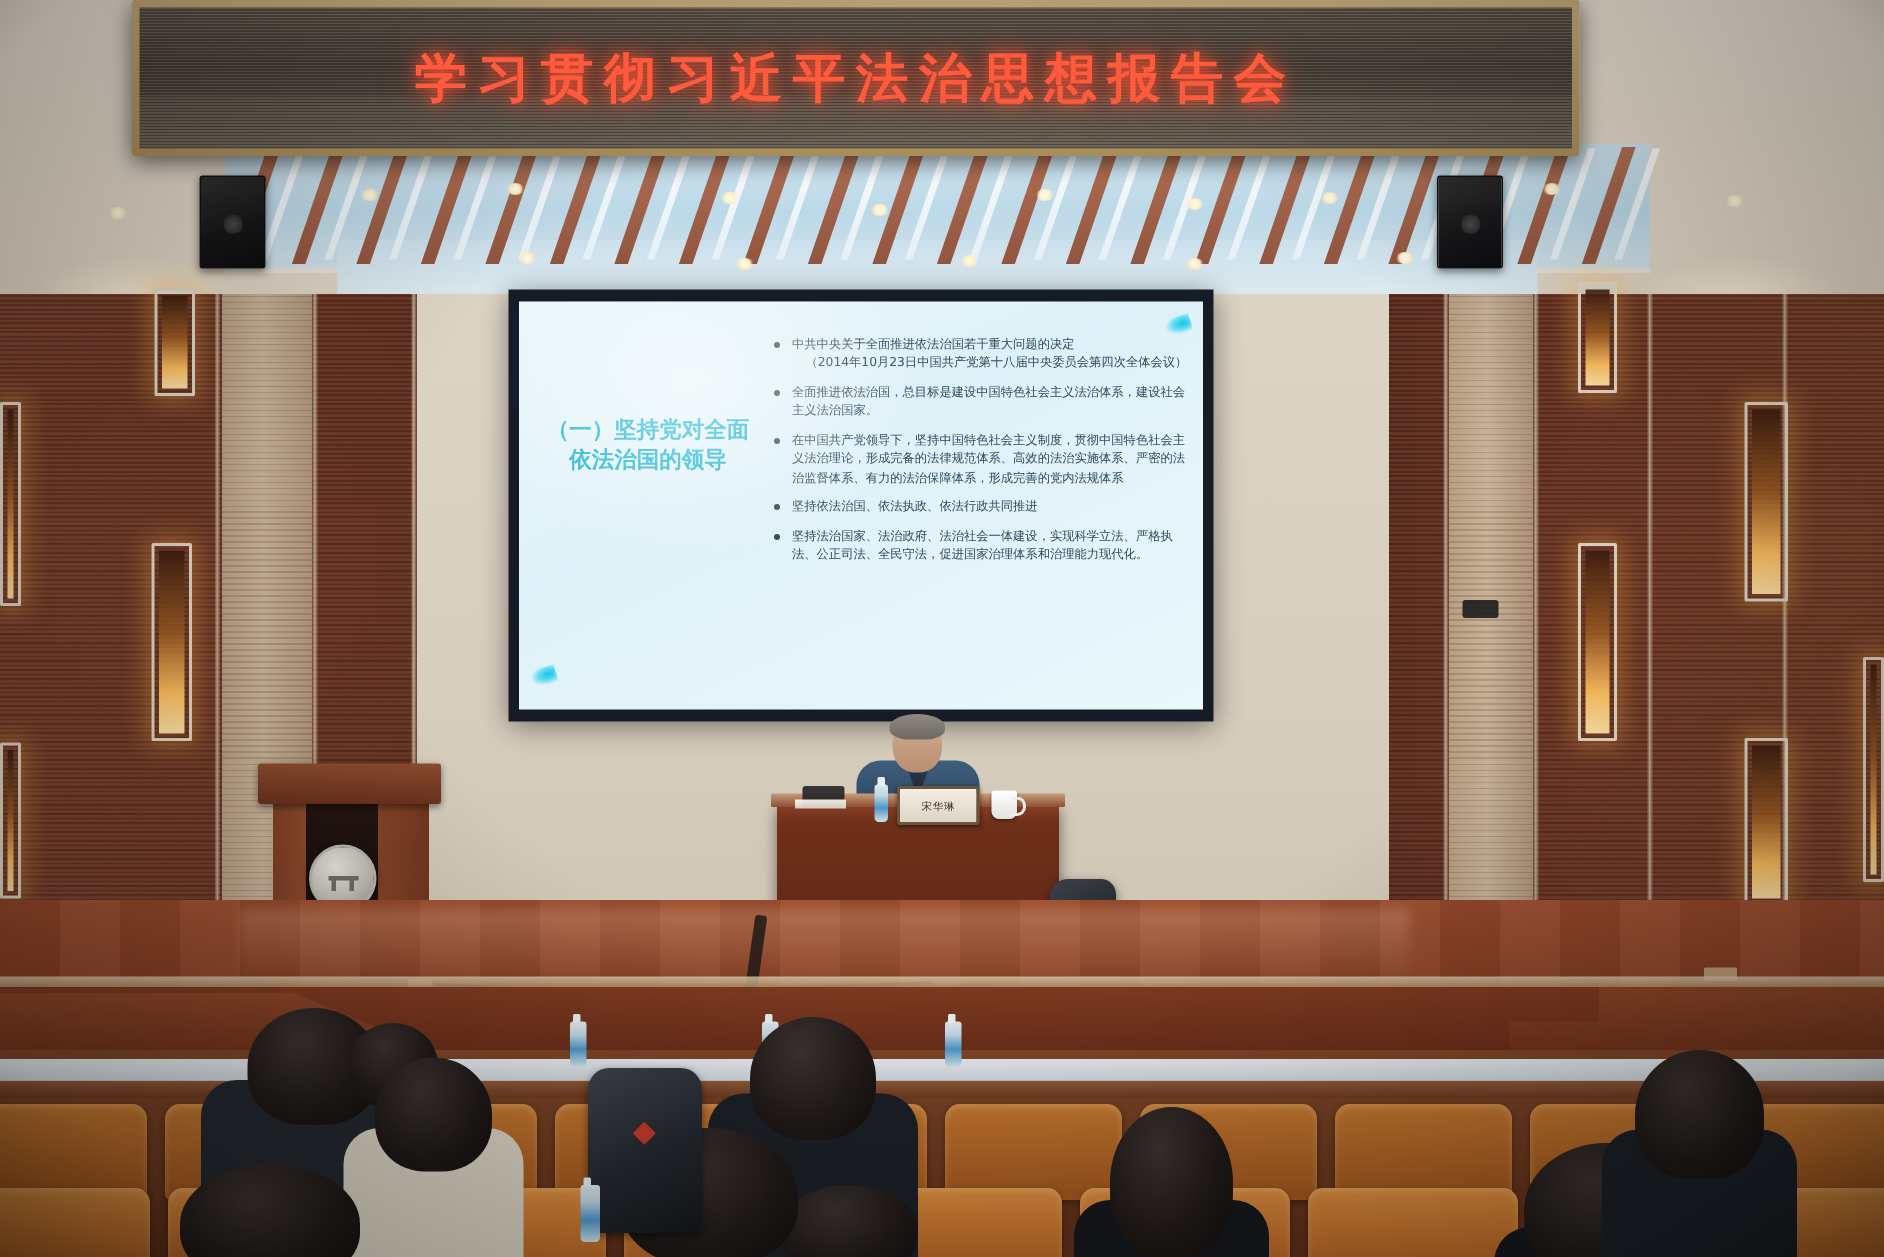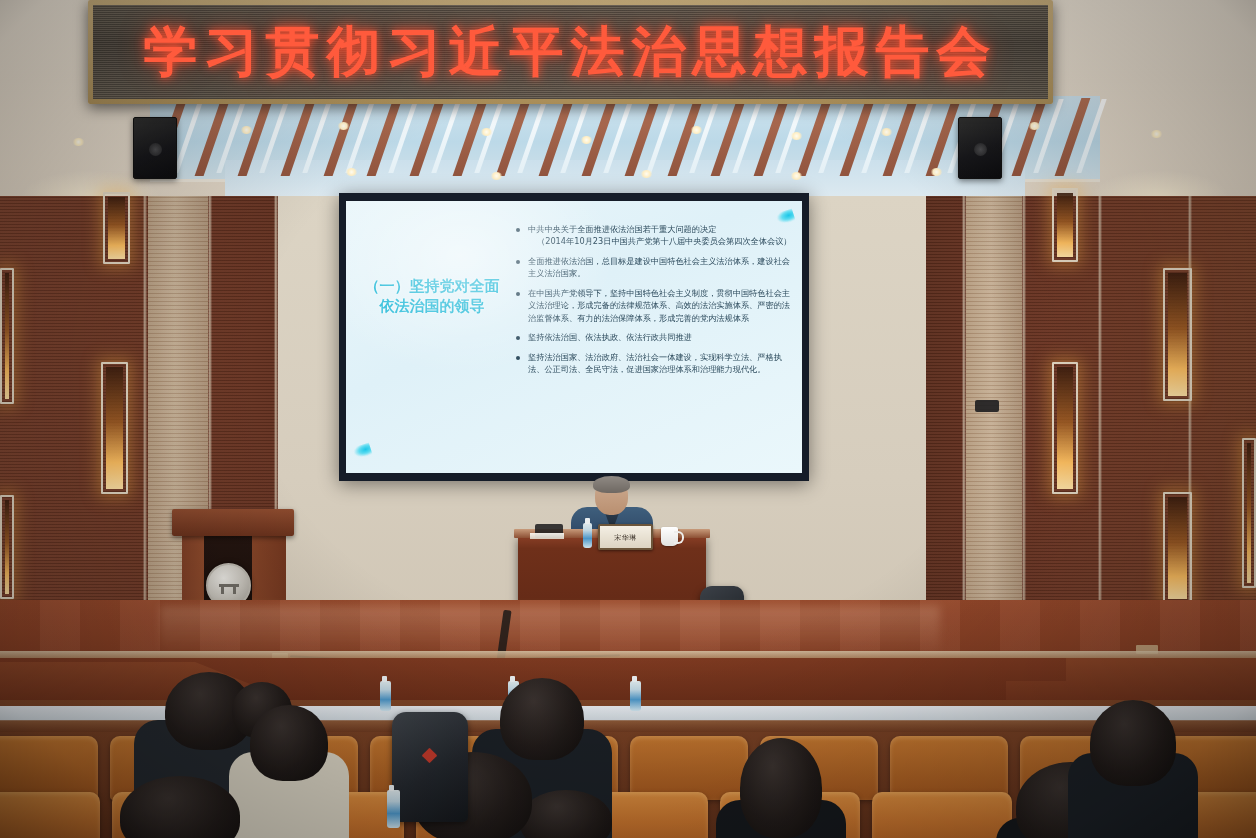--- a/index.html
+++ b/index.html
@@ -70,21 +70,21 @@
     display:flex; align-items:center; justify-content:center;
     position:relative; overflow:hidden;
   }
   .banner-screen::before{
     content:""; position:absolute; inset:0;
     background:repeating-linear-gradient(0deg,rgba(0,0,0,.25) 0 1px,rgba(255,255,255,.03) 1px 2px);
     pointer-events:none;
   }
   .banner-text{
     font-family:"DejaVu Sans", sans-serif;
-    font-size:54px; font-weight:700; letter-spacing:7px;
+    font-size:35px; font-weight:700; letter-spacing:7px;
     color:#ff5a3c;
     text-shadow:0 0 10px rgba(255,80,50,.95), 0 0 24px rgba(255,60,30,.55);
     white-space:nowrap; z-index:2;
   }
 
   
   .wall-l,.wall-r{
     position:absolute; top:196px; height:560px;
     background:
       repeating-linear-gradient(0deg,rgba(0,0,0,.16) 0 1px,rgba(255,255,255,.03) 1px 3px),

